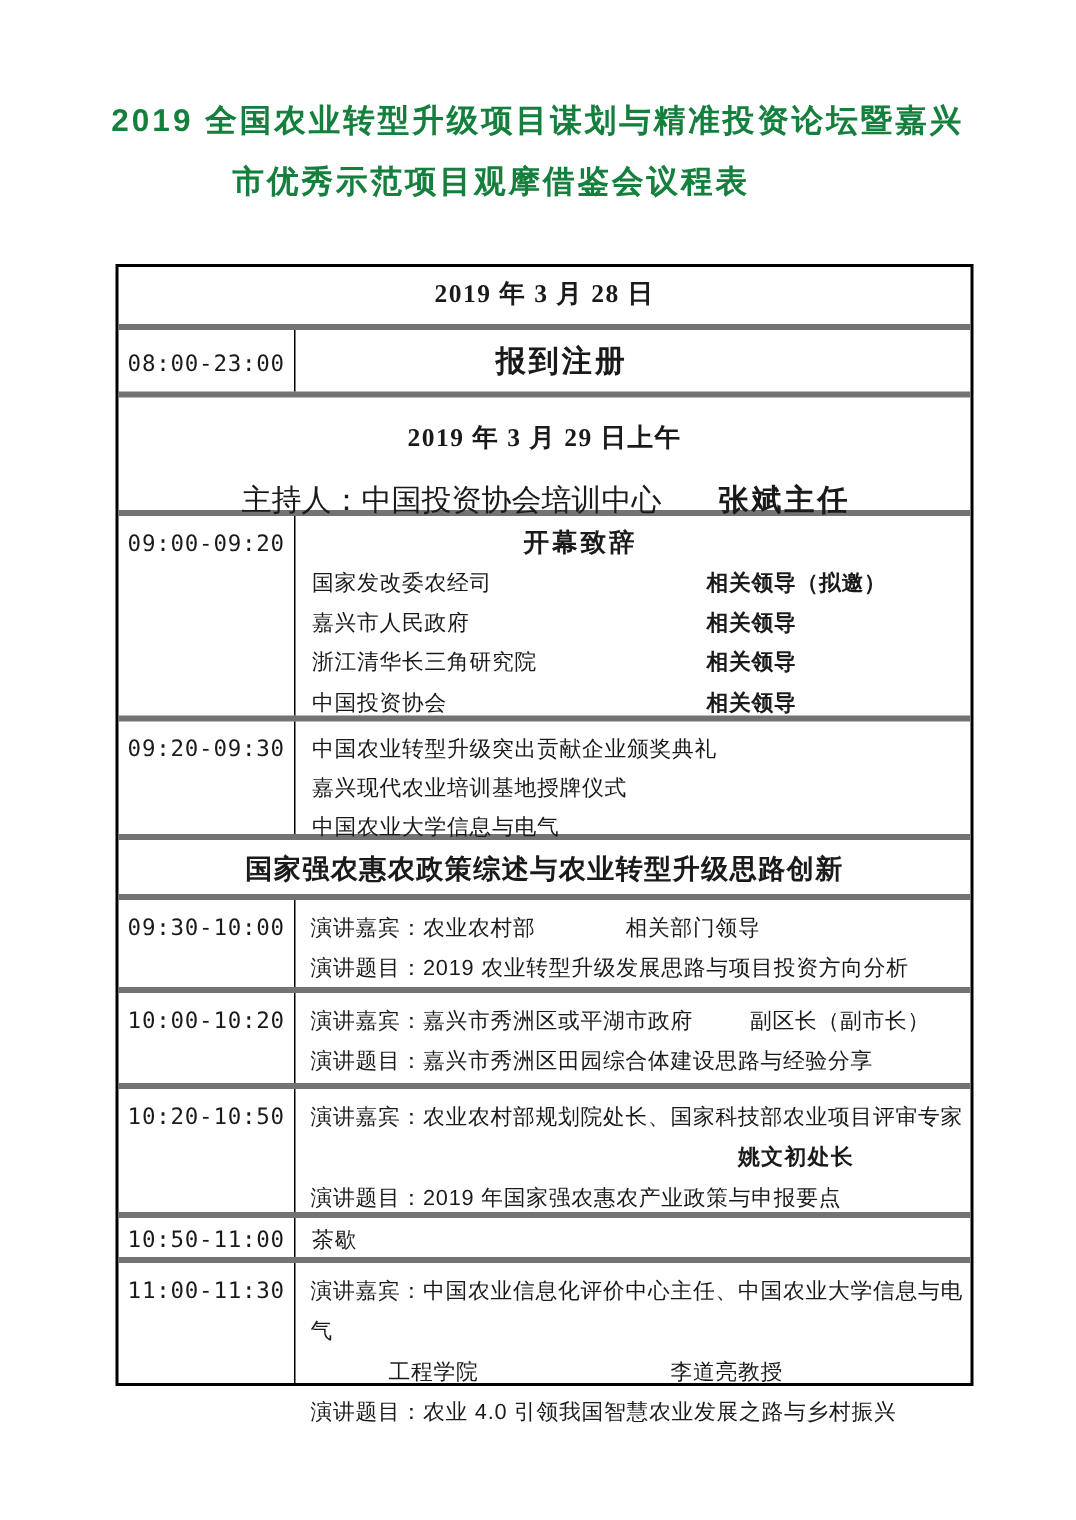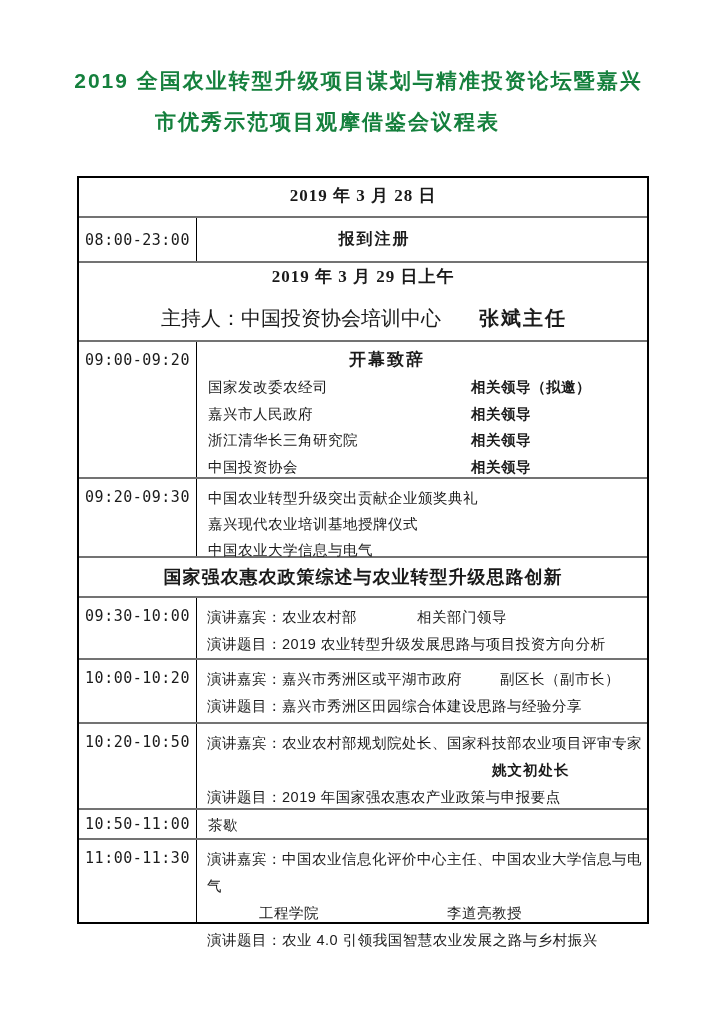--- a/index.html
+++ b/index.html
@@ -11,21 +11,21 @@
   .doc-title {
     padding-top:60px; text-align:center; font-weight:bold;
     font-size:21px; line-height:41px; letter-spacing:2px; color:#15803d;
   }
   .doc-title .line2 { padding-right:62px; }
 
   .agenda-table {
     position:absolute; left:77px; top:176px; width:572px;
     border:2px solid #000;
   }
-  .row { display:flex; border-top:2px solid #737373; }
+  .row { display:flex; border-top:4px solid #737373; }
   .row:first-child { border-top:none; }
   .span-row { display:block; }
 
   .time-cell {
     width:118px; flex:none; border-right:1px solid #000;
     font-family:"DejaVu Sans Mono", monospace; font-size:15px;
     text-align:center; padding-top:9px; letter-spacing:0.5px;
   }
   .content-cell { flex:1; font-size:14.5px; letter-spacing:0.5px; }
 
@@ -41,23 +41,23 @@
   .r9 { height:86px; }
   .r10 { height:30px; }
   .r11 { height:84px; }
 
   .date-header { text-align:center; font-weight:bold; font-size:17px;
     font-family:"Liberation Serif", serif; letter-spacing:1px; }
   .section-header { text-align:center; font-weight:bold; font-size:18px; letter-spacing:1px; }
 
   .r2 .time-cell { padding-top:13px; }
   .r2 .content-cell { display:flex; align-items:center; justify-content:center;
-    font-weight:bold; font-size:16px; padding-right:95px; letter-spacing:2px; }
+    font-weight:bold; font-size:20px; padding-right:95px; letter-spacing:2px; }
 
-  .r3 { padding-top:0; }
+  .r3 { padding-top:13px; }
   .r3 .d2-date { text-align:center; line-height:28px; margin-bottom:14px; }
   .r3 .host-line { padding-left:82px; font-size:20px;font-family:Liberation Mono, monospace; }
   .host-name { font-weight:bold; margin-left:38px; letter-spacing:2px; }
 
   .r4 .content-cell { padding-top:4px; }
   .opening-heading { text-align:center; font-weight:bold; font-size:17px;
     line-height:28px; padding-right:70px; letter-spacing:2px; }
   .op-item { display:flex; padding-left:11px; line-height:26.5px; }
   .op-org { width:263px; flex:none; }
   .op-leader { font-weight:bold; }

